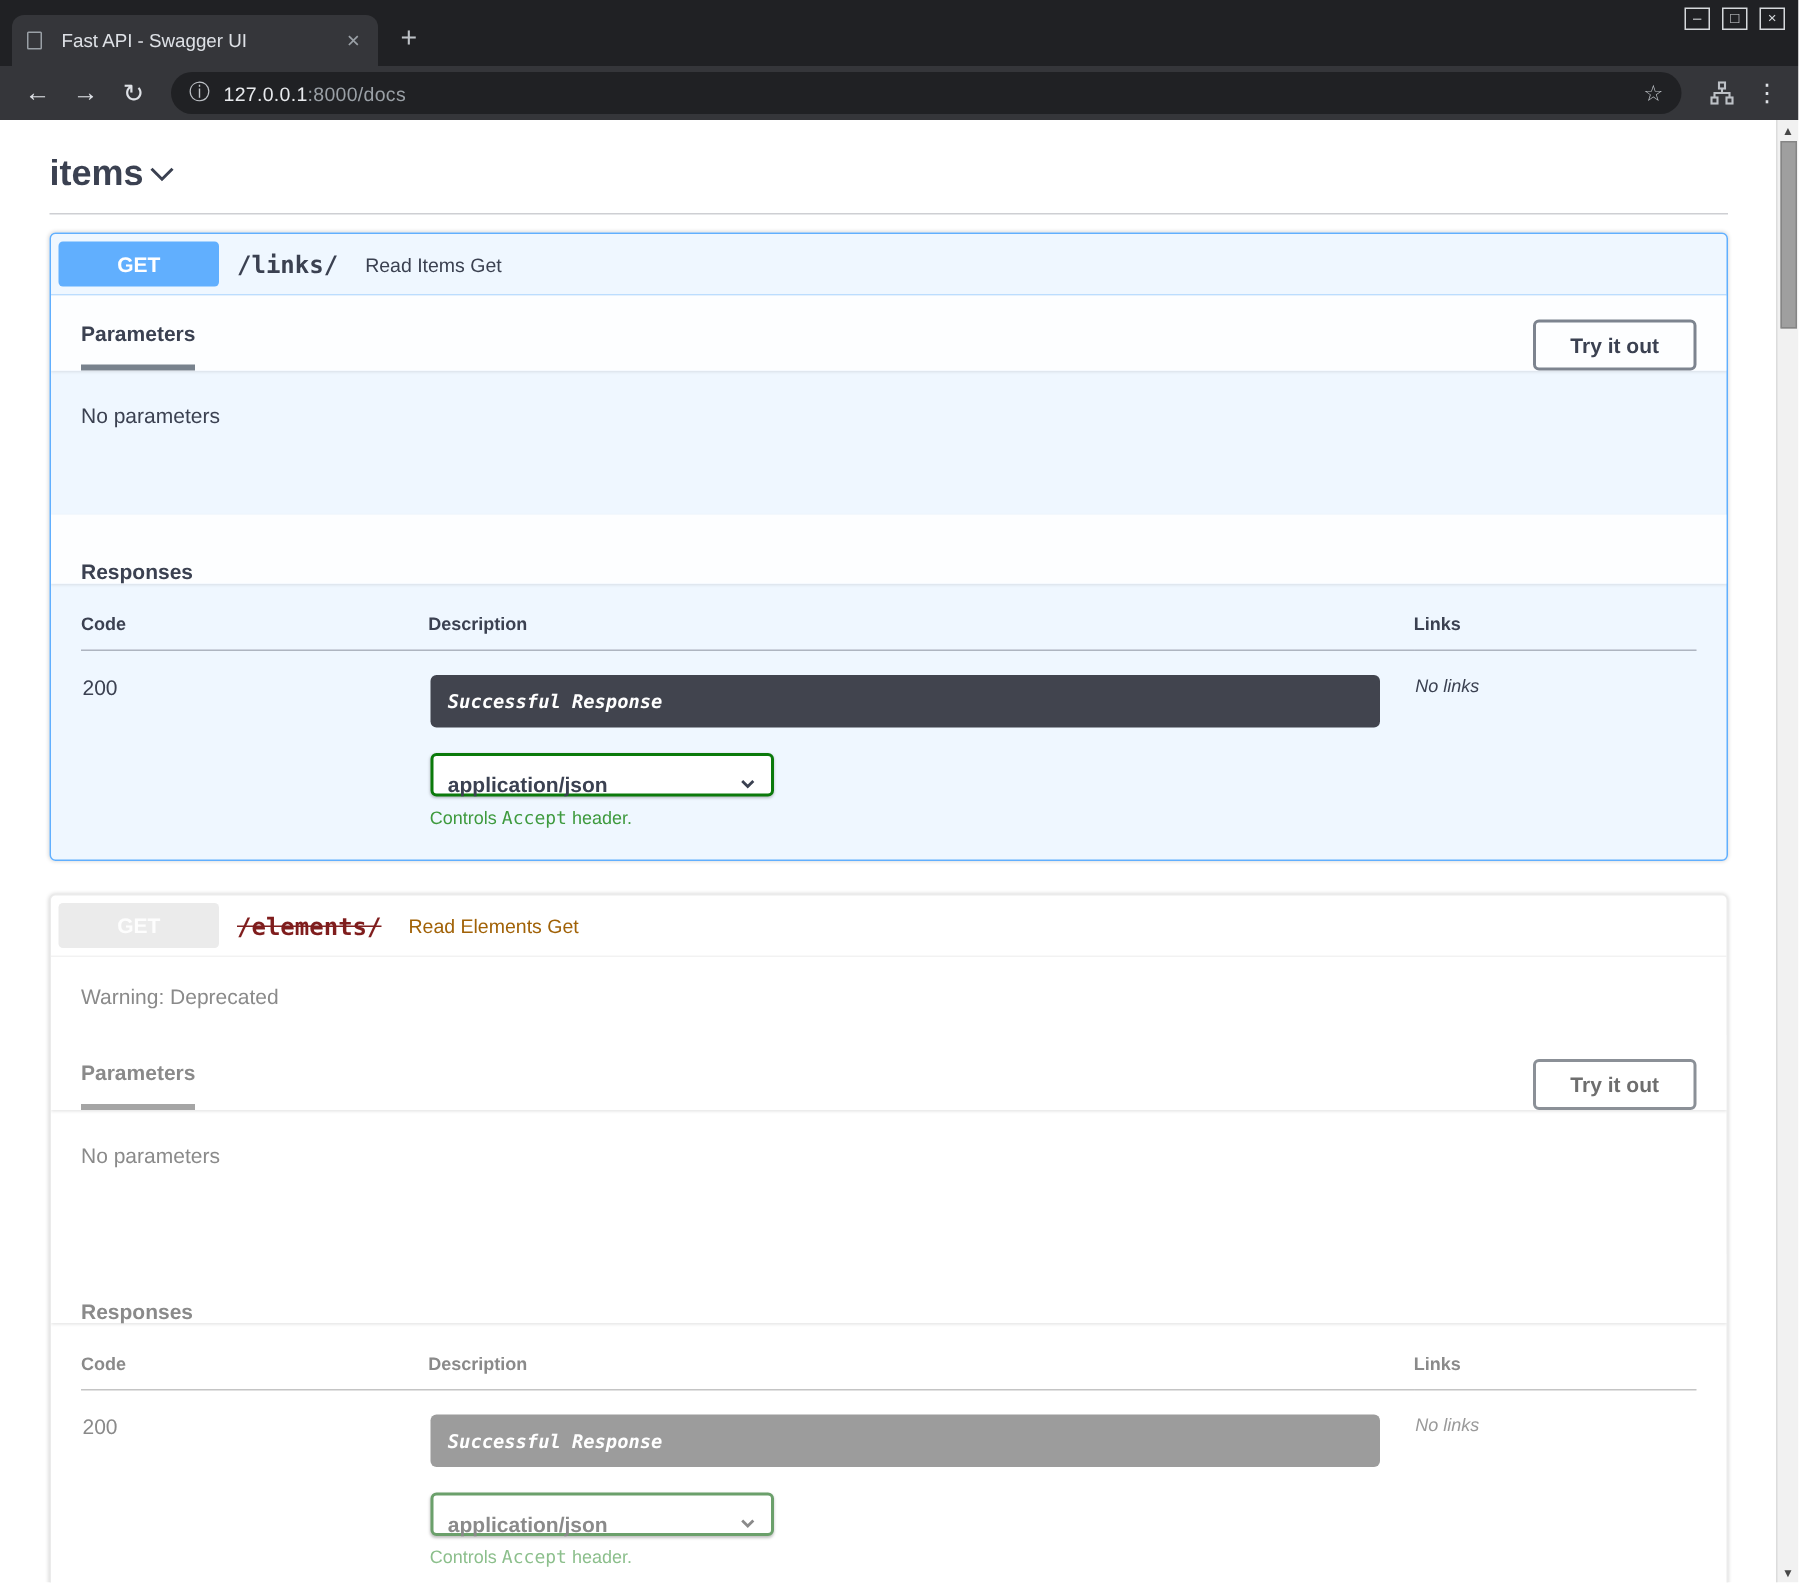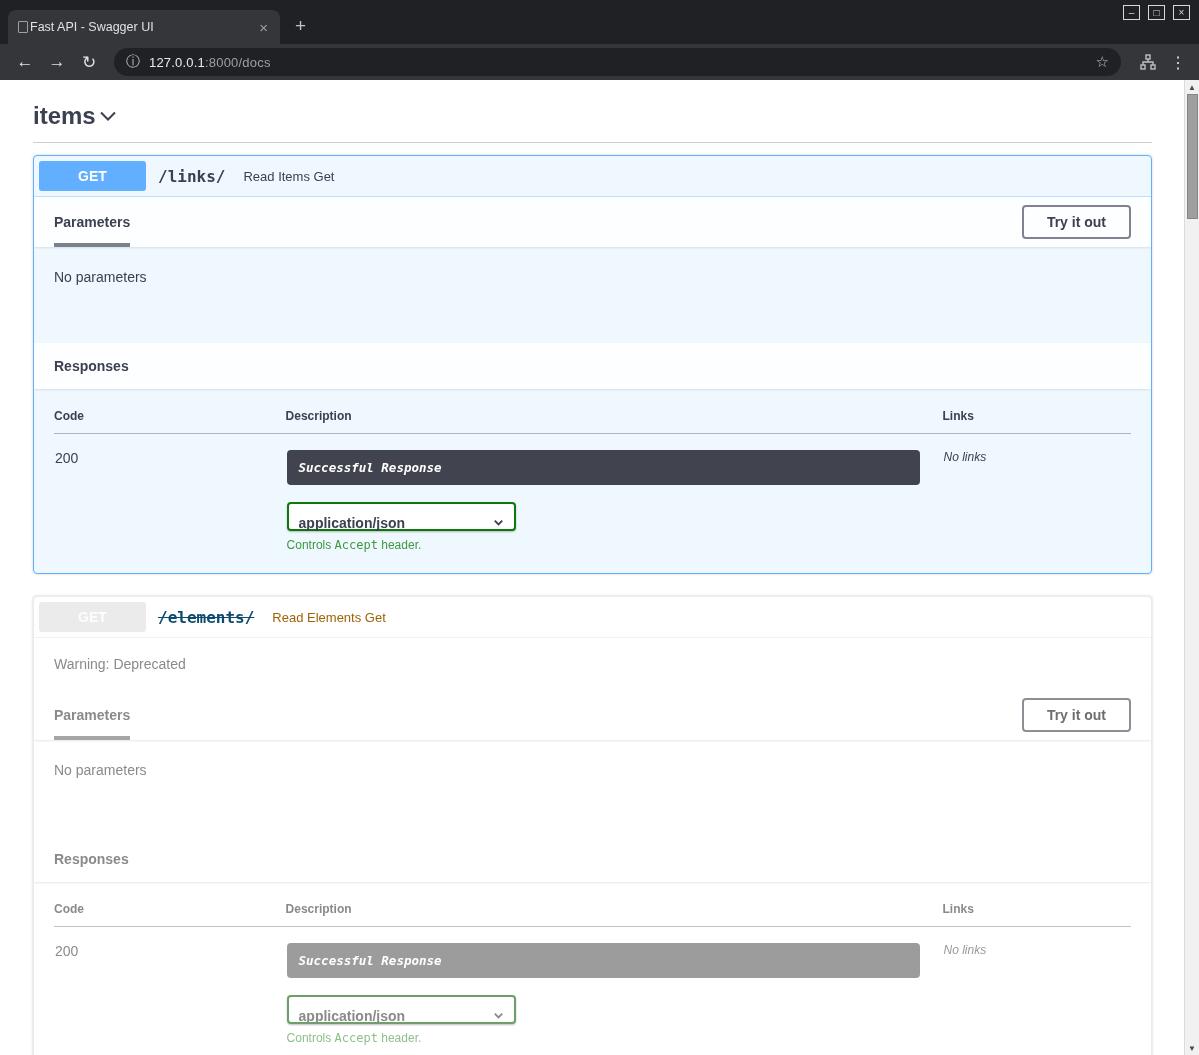--- a/index.html
+++ b/index.html
@@ -6,21 +6,21 @@
   html,body { margin:0; padding:0; }
   body {
     width:1199px; height:1055px;
     font-family:"Liberation Sans", sans-serif;
     background:#fff; overflow:hidden; position:relative;
   }
 
   
   .titlebar { height:44px; background:#202124; position:relative; display:flex; align-items:flex-end; }
   .tab {
-    display:flex; align-items:center; gap:2px; width:272px; height:34px;
+    display:flex; align-items:center; gap:13px; width:244px; height:34px;
     background:#35363a; border-radius:8px 8px 0 0; margin-left:8px; padding:0 10px;
   }
   .favicon { width:10px; height:12px; border:1px solid #9aa0a6; border-radius:1px; display:inline-block; flex:none; }
   .tab-title { font-size:12.5px; color:#dee1e6; flex:1; white-space:nowrap; overflow:hidden; }
   .tab-close { color:#9aa0a6; font-size:15px; cursor:pointer; padding:0 2px; }
   .new-tab { color:#bdc1c6; font-size:19px; margin:0 0 7px 15px; cursor:pointer; }
   .win-controls { position:absolute; top:5px; right:9px; display:flex; gap:8px; }
   .winbtn {
     width:17px; height:15px; border:1px solid #d6d9dc; color:#d6d9dc;
     display:flex; align-items:center; justify-content:center;
@@ -72,28 +72,28 @@
   .opblock.deprecated .opblock-summary { border-bottom:1px solid rgba(0,0,0,.05); }
   .method {
     min-width:107px; text-align:center; padding:7px 0; border-radius:3px;
     background:#61affe; color:#fff; font-weight:700; font-size:14px;
   }
   .deprecated .method { background:#ebebeb; color:#fdfdfd; }
   .path {
     font-family:"DejaVu Sans Mono","Liberation Mono",monospace;
     font-size:16px; font-weight:700; color:#3b4151; margin-left:12px;
   }
-  .deprecated .path { color:#0c4a6e; text-decoration:line-through; }
+  .deprecated .path { color:#7f1d1d; text-decoration:line-through; }
   .summary-text { font-size:13px; color:#3b4151; margin-left:18px; }
   .deprecated .summary-text { color:#a16207; }
 
   .deprecation-notice { padding:18px 20px; font-size:14px; color:#8a8a8a; }
 
   .sec-header {
-    display:flex; align-items:center; justify-content:space-between;
+    display:flex; align-items:flex-end; justify-content:space-between;
     background:rgba(255,255,255,.85); padding:0 20px; height:50px;
     box-shadow:0 1px 2px rgba(0,0,0,.1);
   }
   .responses-head { height:46px; }
   .tab-item {
     margin:0; font-size:14px; font-weight:700; color:#3b4151;
     height:100%; display:flex; align-items:center; padding-top:4px;
     border-bottom:4px solid #78828d;
   }
   .deprecated .tab-item { color:#8a8a8a; border-bottom-color:#a5a5a5; }

